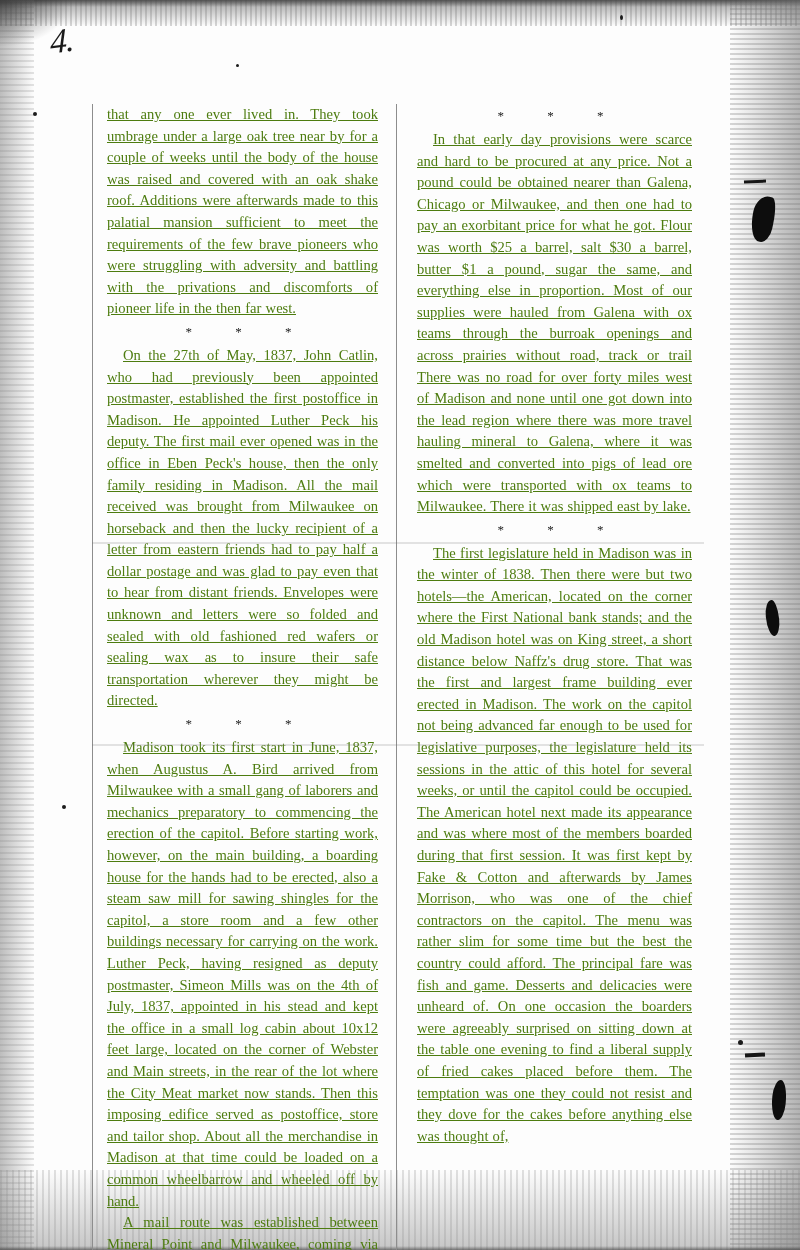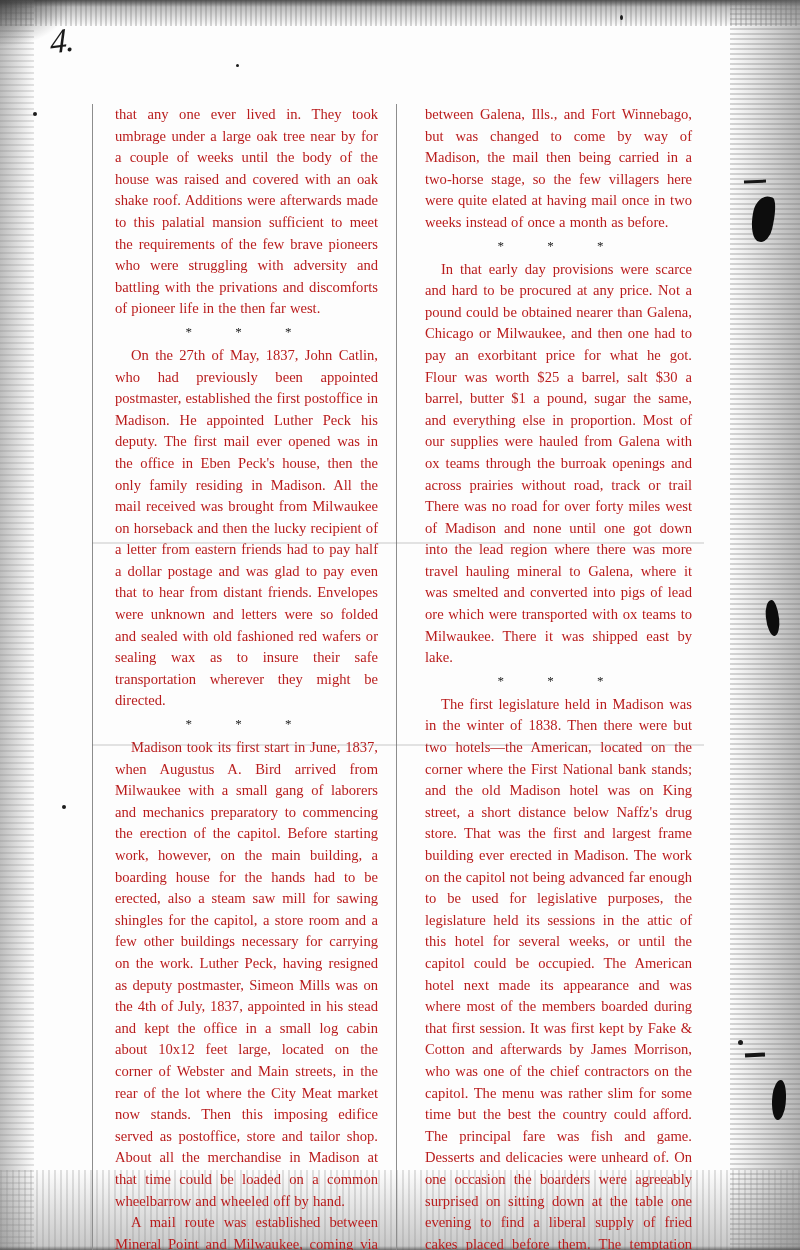--- a/index.html
+++ b/index.html
@@ -97,27 +97,28 @@
   }
 
   .col {
     width: 296px;
     box-sizing: border-box;
   }
   .col-left  { padding-right: 10px; border-left: 1px solid #8d8d8d; padding-left: 6px; }
   .col-right { padding-left: 12px; border-left: 1px solid #8d8d8d; margin-left: 8px; }
 
   .para {
-    margin: 0 0 0px 16px;
+    margin: 0 0 0px 8px;
     font-size: 14.6px;
     line-height: 21.6px;
     text-align: justify;
     text-indent: 16px;
-    color: #b91c1c;
+    color: #4d7c0f;
     word-spacing: 0.5px;
+    text-decoration: underline;
     -webkit-font-smoothing: none;
   }
   .para.cont { text-indent: 0; }
 
   .stars {
     text-align: center;
     font-size: 13px;
     line-height: 22px;
     letter-spacing: 20px;
     color: #1a1a1a;
@@ -191,21 +192,20 @@
       <div class="col col-left">
         <p class="para cont">that any one ever lived in. They took umbrage under a large oak tree near by for a couple of weeks until the body of the house was raised and covered with an oak shake roof. Additions were afterwards made to this palatial mansion sufficient to meet the requirements of the few brave pioneers who were struggling with adversity and battling with the privations and discomforts of pioneer life in the then far west.</p>
         <div class="stars">* * *</div>
         <p class="para">On the 27th of May, 1837, John Catlin, who had previously been appointed postmaster, established the first postoffice in Madison. He appointed Luther Peck his deputy. The first mail ever opened was in the office in Eben Peck's house, then the only family residing in Madison. All the mail received was brought from Milwaukee on horseback and then the lucky recipient of a letter from eastern friends had to pay half a dollar postage and was glad to pay even that to hear from distant friends. Envelopes were unknown and letters were so folded and sealed with old fashioned red wafers or sealing wax as to insure their safe transportation wherever they might be directed.</p>
         <div class="stars">* * *</div>
         <p class="para">Madison took its first start in June, 1837, when Augustus A. Bird arrived from Milwaukee with a small gang of laborers and mechanics preparatory to commencing the erection of the capitol. Before starting work, however, on the main building, a boarding house for the hands had to be erected, also a steam saw mill for sawing shingles for the capitol, a store room and a few other buildings necessary for carrying on the work. Luther Peck, having resigned as deputy postmaster, Simeon Mills was on the 4th of July, 1837, appointed in his stead and kept the office in a small log cabin about 10x12 feet large, located on the corner of Webster and Main streets, in the rear of the lot where the City Meat market now stands. Then this imposing edifice served as postoffice, store and tailor shop. About all the merchandise in Madison at that time could be loaded on a common wheelbarrow and wheeled off by hand.</p>
         <p class="para">A mail route was established between Mineral Point and Milwaukee, coming via Madison, the mail, what little there was of it, being carried on horseback, between the two places. Afterwards a mail route was started</p>
       </div>
 
       <div class="col col-right">
-        <p class="para cont">between Galena, Ills., and Fort Winnebago, but was changed to come by way of Madison, the mail then being carried in a two-horse stage, so the few villagers here were quite elated at having mail once in two weeks instead of once a month as before.</p>
         <div class="stars">* * *</div>
         <p class="para">In that early day provisions were scarce and hard to be procured at any price. Not a pound could be obtained nearer than Galena, Chicago or Milwaukee, and then one had to pay an exorbitant price for what he got. Flour was worth $25 a barrel, salt $30 a barrel, butter $1 a pound, sugar the same, and everything else in proportion. Most of our supplies were hauled from Galena with ox teams through the burroak openings and across prairies without road, track or trail There was no road for over forty miles west of Madison and none until one got down into the lead region where there was more travel hauling mineral to Galena, where it was smelted and converted into pigs of lead ore which were transported with ox teams to Milwaukee. There it was shipped east by lake.</p>
         <div class="stars">* * *</div>
         <p class="para">The first legislature held in Madison was in the winter of 1838. Then there were but two hotels—the American, located on the corner where the First National bank stands; and the old Madison hotel was on King street, a short distance below Naffz's drug store. That was the first and largest frame building ever erected in Madison. The work on the capitol not being advanced far enough to be used for legislative purposes, the legislature held its sessions in the attic of this hotel for several weeks, or until the capitol could be occupied. The American hotel next made its appearance and was where most of the members boarded during that first session. It was first kept by Fake &amp; Cotton and afterwards by James Morrison, who was one of the chief contractors on the capitol. The menu was rather slim for some time but the best the country could afford. The principal fare was fish and game. Desserts and delicacies were unheard of. On one occasion the boarders were agreeably surprised on sitting down at the table one evening to find a liberal supply of fried cakes placed before them. The temptation was one they could not resist and they dove for the cakes before anything else was thought of,</p>
       </div>
 
     </div>
 
     <div class="crease" style="top:438px;"></div>
     <div class="crease" style="top:640px;"></div>

